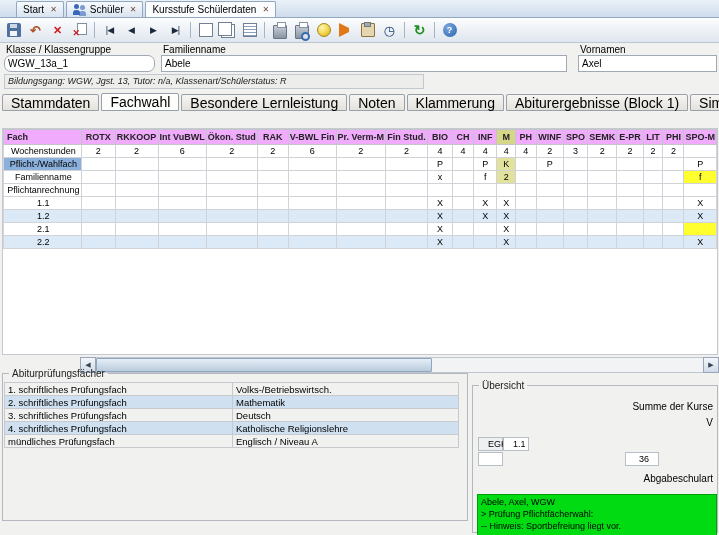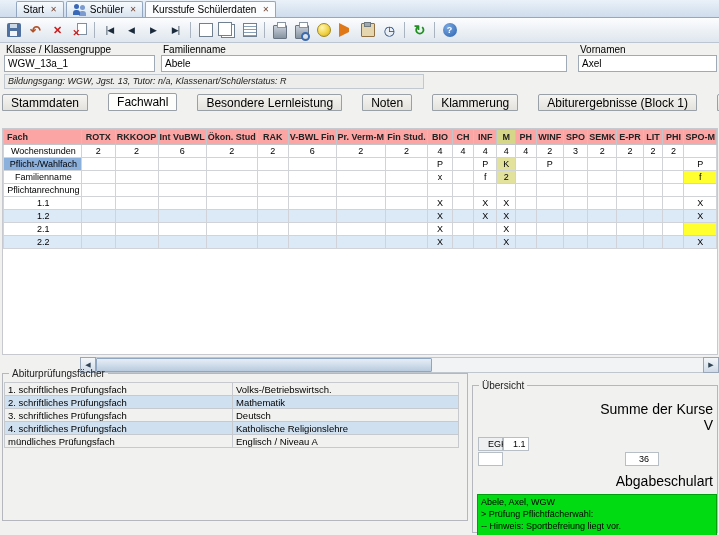--- a/index.html
+++ b/index.html
@@ -50,28 +50,28 @@
 .ic-students-icon::after{content:"";position:absolute;left:0;top:6px;width:7px;height:5px;border-radius:3px 3px 0 0;background:#3a68b8;box-shadow:6px 1px 0 #7a9ad0}
 
 
 .formarea{position:absolute;top:43px;left:0;width:719px;height:50px}
 .flabel{position:absolute;top:1px;font-size:10px}
 .ffield{position:absolute;top:12px;height:17px;border:1px solid #a0aab6;background:#fff;font:10px "Liberation Sans",sans-serif;padding:0 3px}
 .finfo{position:absolute;top:31px;left:4px;width:420px;height:15px;border:1px solid #c2c8d0;background:#ededeb;font-style:italic;font-size:9px;line-height:13px;padding:0 3px;color:#222;white-space:nowrap;overflow:hidden}
 
 
 .tabstrip{position:absolute;top:93px;left:2px;height:18px;display:flex;align-items:flex-end}
-.stab{height:17px;line-height:16px;padding:0 8px;border:1px solid #9aa0a8;background:linear-gradient(#f6f5f2,#e4e2dc);margin-right:20px;border-radius:2px 2px 0 0;font-size:12px;white-space:nowrap}
+.stab{height:17px;line-height:16px;padding:0 8px;border:1px solid #9aa0a8;background:linear-gradient(#f6f5f2,#e4e2dc);margin-right:2px;border-radius:2px 2px 0 0;font-size:14px;white-space:nowrap}
 .stab.active{background:#fdfdfc;height:18px}
 
 
 .gridwrap{position:absolute;top:128px;left:2px;width:716px;height:227px;background:#fff;border:1px solid #c6cad0;overflow:hidden}
 table.grid{border-collapse:collapse;table-layout:fixed}
 .grid th,.grid td{border:1px solid #d0d4d8;font-size:9px;height:13px;overflow:hidden;white-space:nowrap;text-align:center;padding:0 1px}
-.grid th{height:15px;background:#fca5a5;font-weight:bold;color:#222;border-color:#c2c6ca}
+.grid th{height:15px;background:#f0abfc;font-weight:bold;color:#222;border-color:#c2c6ca}
 .grid th.fachhdr{text-align:left;padding-left:3px}
 .grid th.hl{background:var(--header_khaki,#d6d688)}
 .grid td.rowlabel{text-align:center;padding-left:3px}
 .grid tr.shade td{background:var(--row_alt,#dce9f7)}
 .grid td.rowlabel.sel{background:var(--row_selected,#8cb0dc)}
 .grid td.khaki{background:var(--cell_khaki,#e2e29c)}
 .grid td.yellow{background:var(--cell_yellow,#ffff30)}
 
 
 .hscroll{position:absolute;top:357px;left:80px;width:639px;height:16px;display:flex}
@@ -83,21 +83,21 @@
 fieldset.fs{position:absolute;border:1px solid #b4b8be}
 fieldset.fs legend{font-size:10px;color:#222;margin-left:6px;padding:0 3px}
 .fs.left{left:2px;top:368px;width:466px;height:153px}
 .fs.right{left:472px;top:380px;width:246px;height:153px}
 .extable{border-collapse:collapse;margin:3px 0 0 1px}
 .extable td{border:1px solid #c6cace;height:13px;font-size:9.5px;padding:0 3px;white-space:nowrap;overflow:hidden}
 .extable td.exlabel{width:228px}
 .extable td.exval{width:226px}
 .extable tr.alt td{background:var(--exam_row_alt,#cfe0f1)}
 
-.ovlabel{position:absolute;font-size:14px;white-space:nowrap}
+.ovlabel{position:absolute;font-size:10px;white-space:nowrap}
 .ovlabel.sum{top:10px;right:4px}
 .ovlabel.trunc{top:26px;right:4px}
 .ovlabel.abgabe{top:82px;right:4px}
 .ovcell{position:absolute;border:1px solid #b8bec6;background:#fff;font-size:9px;height:14px;line-height:12px;padding:0 9px}
 .ovcell.egk{left:5px;top:46px;width:25px;background:#eef0f2}
 .ovcell.egkval{left:30px;top:46px;width:26px}
 .ovcell.blank{left:5px;top:61px;width:25px}
 .ovcell.sumval{left:152px;top:61px;width:34px;text-align:right}
 .statusbox{position:absolute;left:4px;top:103px;width:240px;height:48px;background:var(--status_green,#00db12);border:1px solid #00a00c;padding:1px 3px;overflow:hidden}
 .sline{font-size:9px;line-height:12px;color:#000;white-space:nowrap}
@@ -181,21 +181,21 @@
       <span class="tico ic-refresh-icon"></span>
     </button>
     <span class="tsep"></span>
     <button class="tbtn">
       <span class="tico ic-help-icon"></span>
     </button>
   </div>
 
 <div class="formarea">
   <span class="flabel" style="left:6px">Klasse / Klassengruppe</span>
-  <input class="ffield" style="left: 4px; width: 151px;" readonly="" value="WGW_13a_1">
+  <input class="ffield" style="left: 4px; width: 151px; border-radius: 7px;" readonly="" value="WGW_13a_1">
   <span class="flabel" style="left:163px">Familienname</span>
   <input class="ffield" style="left: 161px; width: 406px;" readonly="" value="Abele">
   <span class="flabel" style="left:580px">Vornamen</span>
   <input class="ffield" style="left: 578px; width: 139px;" readonly="" value="Axel">
   <div class="finfo">Bildungsgang: WGW, Jgst. 13, Tutor: n/a, Klassenart/Schülerstatus: R</div>
 </div>
 
 <div class="tabstrip">
     <div class="stab">Stammdaten</div>
     <div class="stab active">Fachwahl</div>

